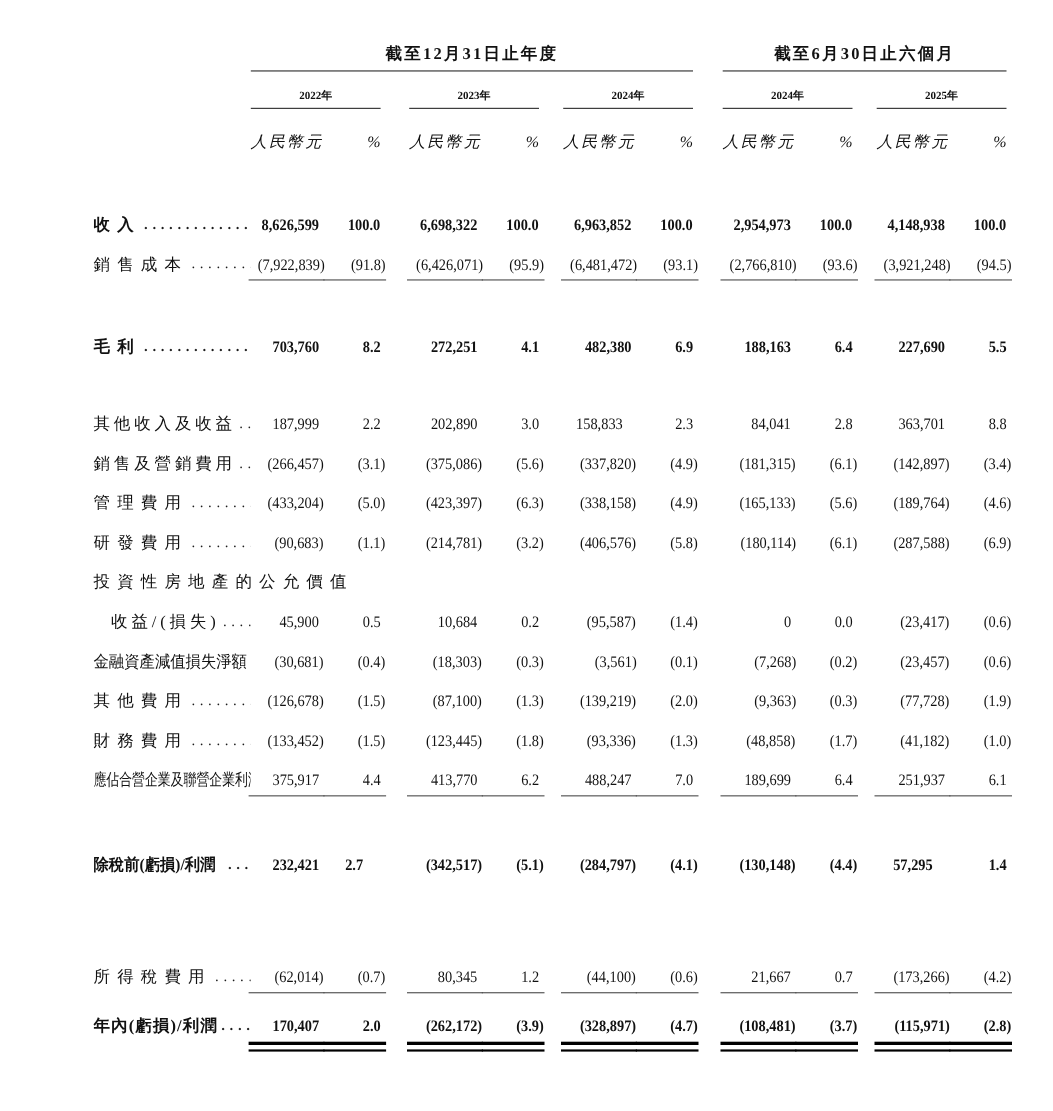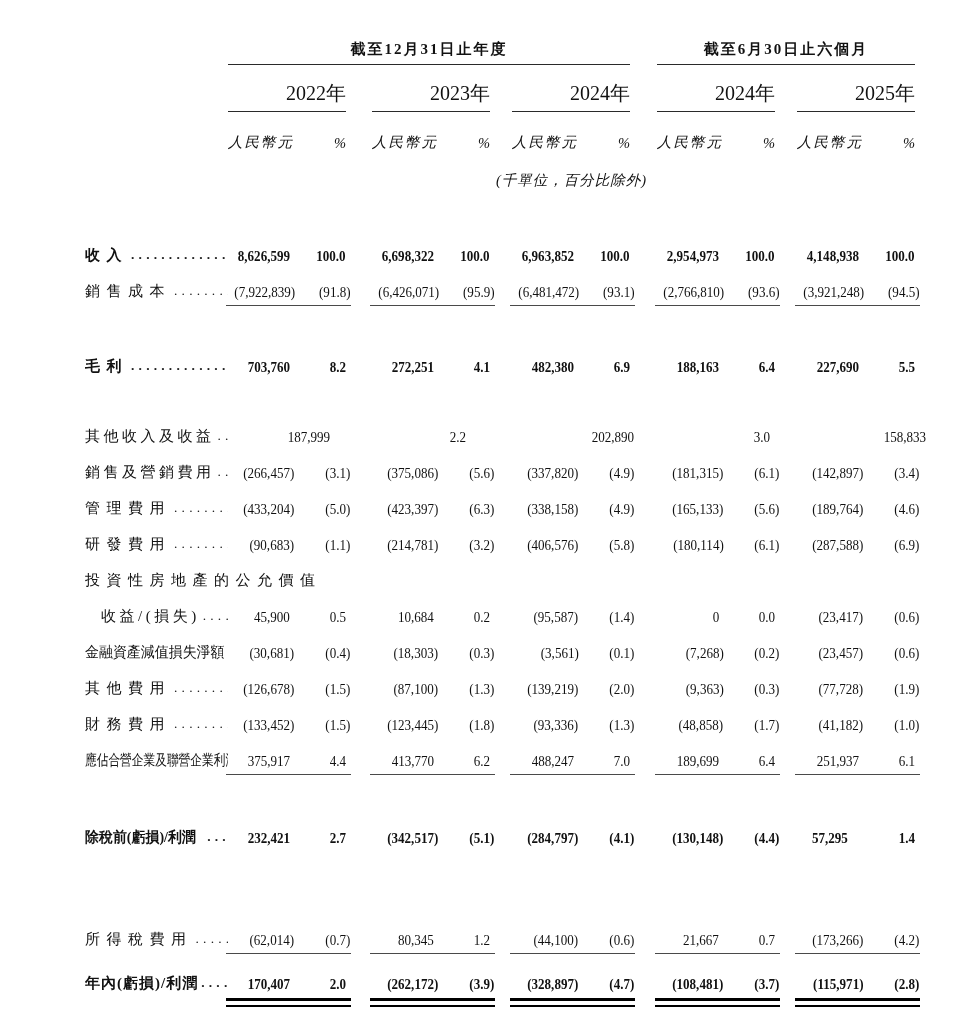--- a/index.html
+++ b/index.html
@@ -26,23 +26,23 @@
     letter-spacing: 2px;
     text-align: center;
     border-bottom: 1.5px solid #2a2a2a;
     padding-bottom: 5px;
     white-space: nowrap;
   }
   .g-annual  { grid-column: 2 / 13; }
   .g-interim { grid-column: 14 / 21; margin-top: 28px; }
   .hdr-years { margin-top: 15px; }
   .h-year {
-    font-weight: normal;
-    font-size: 20px;
-    text-align: right;
+    font-weight: bold;
+    font-size: 10px;
+    text-align: center;
     border-bottom: 1.5px solid #2a2a2a;
     padding-bottom: 4px;
     white-space: nowrap;
   }
   .y1 { grid-column: 2 / 5; }
   .y2 { grid-column: 6 / 9; }
   .y3 { grid-column: 10 / 13; }
   .y4 { grid-column: 14 / 17; }
   .y5 { grid-column: 18 / 21; }
   .hdr-sub { margin-top: 21px; }
@@ -157,23 +157,20 @@
     <div class="h-pct" style="grid-column:8">%</div>
     <div class="h-cur" style="grid-column:10">人民幣元</div>
     <div class="h-pct" style="grid-column:12">%</div>
     <div class="h-cur" style="grid-column:14">人民幣元</div>
     <div class="h-pct" style="grid-column:16">%</div>
     <div class="h-cur" style="grid-column:18">人民幣元</div>
     <div class="h-pct" style="grid-column:20">%</div>
   </div>
 
 
-  <div class="grid hdr-note2">
-    <div class="h-unit">(千單位，百分比除外)</div>
-  </div>
 
   <div id="rows">
       <div class="grid row bold">
         <div class="label-cell">
           <span class="lbl sp3">收入</span>
           <span class="leader">................................................................</span>
         </div>
         <div class="val" style="grid-column: 2;"><span class="num">8,626,599</span></div>
         <div class="val" style="grid-column: 4;"><span class="num">100.0</span></div>
         <div class="val" style="grid-column: 6;"><span class="num">6,698,322</span></div>
@@ -210,21 +207,21 @@
         <div class="val" style="grid-column: 4;"><span class="num">8.2</span></div>
         <div class="val" style="grid-column: 6;"><span class="num">272,251</span></div>
         <div class="val" style="grid-column: 8;"><span class="num">4.1</span></div>
         <div class="val" style="grid-column: 10;"><span class="num">482,380</span></div>
         <div class="val" style="grid-column: 12;"><span class="num">6.9</span></div>
         <div class="val" style="grid-column: 14;"><span class="num">188,163</span></div>
         <div class="val" style="grid-column: 16;"><span class="num">6.4</span></div>
         <div class="val" style="grid-column: 18;"><span class="num">227,690</span></div>
         <div class="val" style="grid-column: 20;"><span class="num">5.5</span></div>
       </div>
-      <div class="grid row" style="margin-top: 34px; gap: 40px;">
+      <div class="grid row" style="margin-top: 34px;">
         <div class="label-cell">
           <span class="lbl sp2">其他收入及收益</span>
           <span class="leader">................................................................</span>
         </div>
         <div class="val" style="grid-column: 2;"><span class="num">187,999</span></div>
         <div class="val" style="grid-column: 4;"><span class="num">2.2</span></div>
         <div class="val" style="grid-column: 6;"><span class="num">202,890</span></div>
         <div class="val" style="grid-column: 8;"><span class="num">3.0</span></div>
         <div class="val" style="grid-column: 10; text-align: center;"><span class="num">158,833</span></div>
         <div class="val" style="grid-column: 12;"><span class="num">2.3</span></div>
@@ -363,21 +360,21 @@
         <div class="val rule-single" style="grid-column: 16;"><span class="num">6.4</span></div>
         <div class="val rule-single" style="grid-column: 18;"><span class="num">251,937</span></div>
         <div class="val rule-single" style="grid-column: 20;"><span class="num">6.1</span></div>
       </div>
       <div class="grid row bold" style="margin-top: 41px;">
         <div class="label-cell">
           <span class="lbl sp0">除稅前(虧損)/利潤</span>
           <span class="leader">................................................................</span>
         </div>
         <div class="val" style="grid-column: 2;"><span class="num">232,421</span></div>
-        <div class="val" style="grid-column: 4;"><span class="num">2.7</span></div>
+        <div class="val" style="grid-column: 4; text-align: center;"><span class="num">2.7</span></div>
         <div class="val" style="grid-column: 6;"><span class="num">(342,517<span class="hang">)</span></span></div>
         <div class="val" style="grid-column: 8;"><span class="num">(5.1<span class="hang">)</span></span></div>
         <div class="val" style="grid-column: 10;"><span class="num">(284,797<span class="hang">)</span></span></div>
         <div class="val" style="grid-column: 12;"><span class="num">(4.1<span class="hang">)</span></span></div>
         <div class="val" style="grid-column: 14;"><span class="num">(130,148<span class="hang">)</span></span></div>
         <div class="val" style="grid-column: 16;"><span class="num">(4.4<span class="hang">)</span></span></div>
         <div class="val" style="grid-column: 18; text-align: center;"><span class="num">57,295</span></div>
         <div class="val" style="grid-column: 20;"><span class="num">1.4</span></div>
       </div>
       <div class="grid row" style="margin-top: 37px;">

